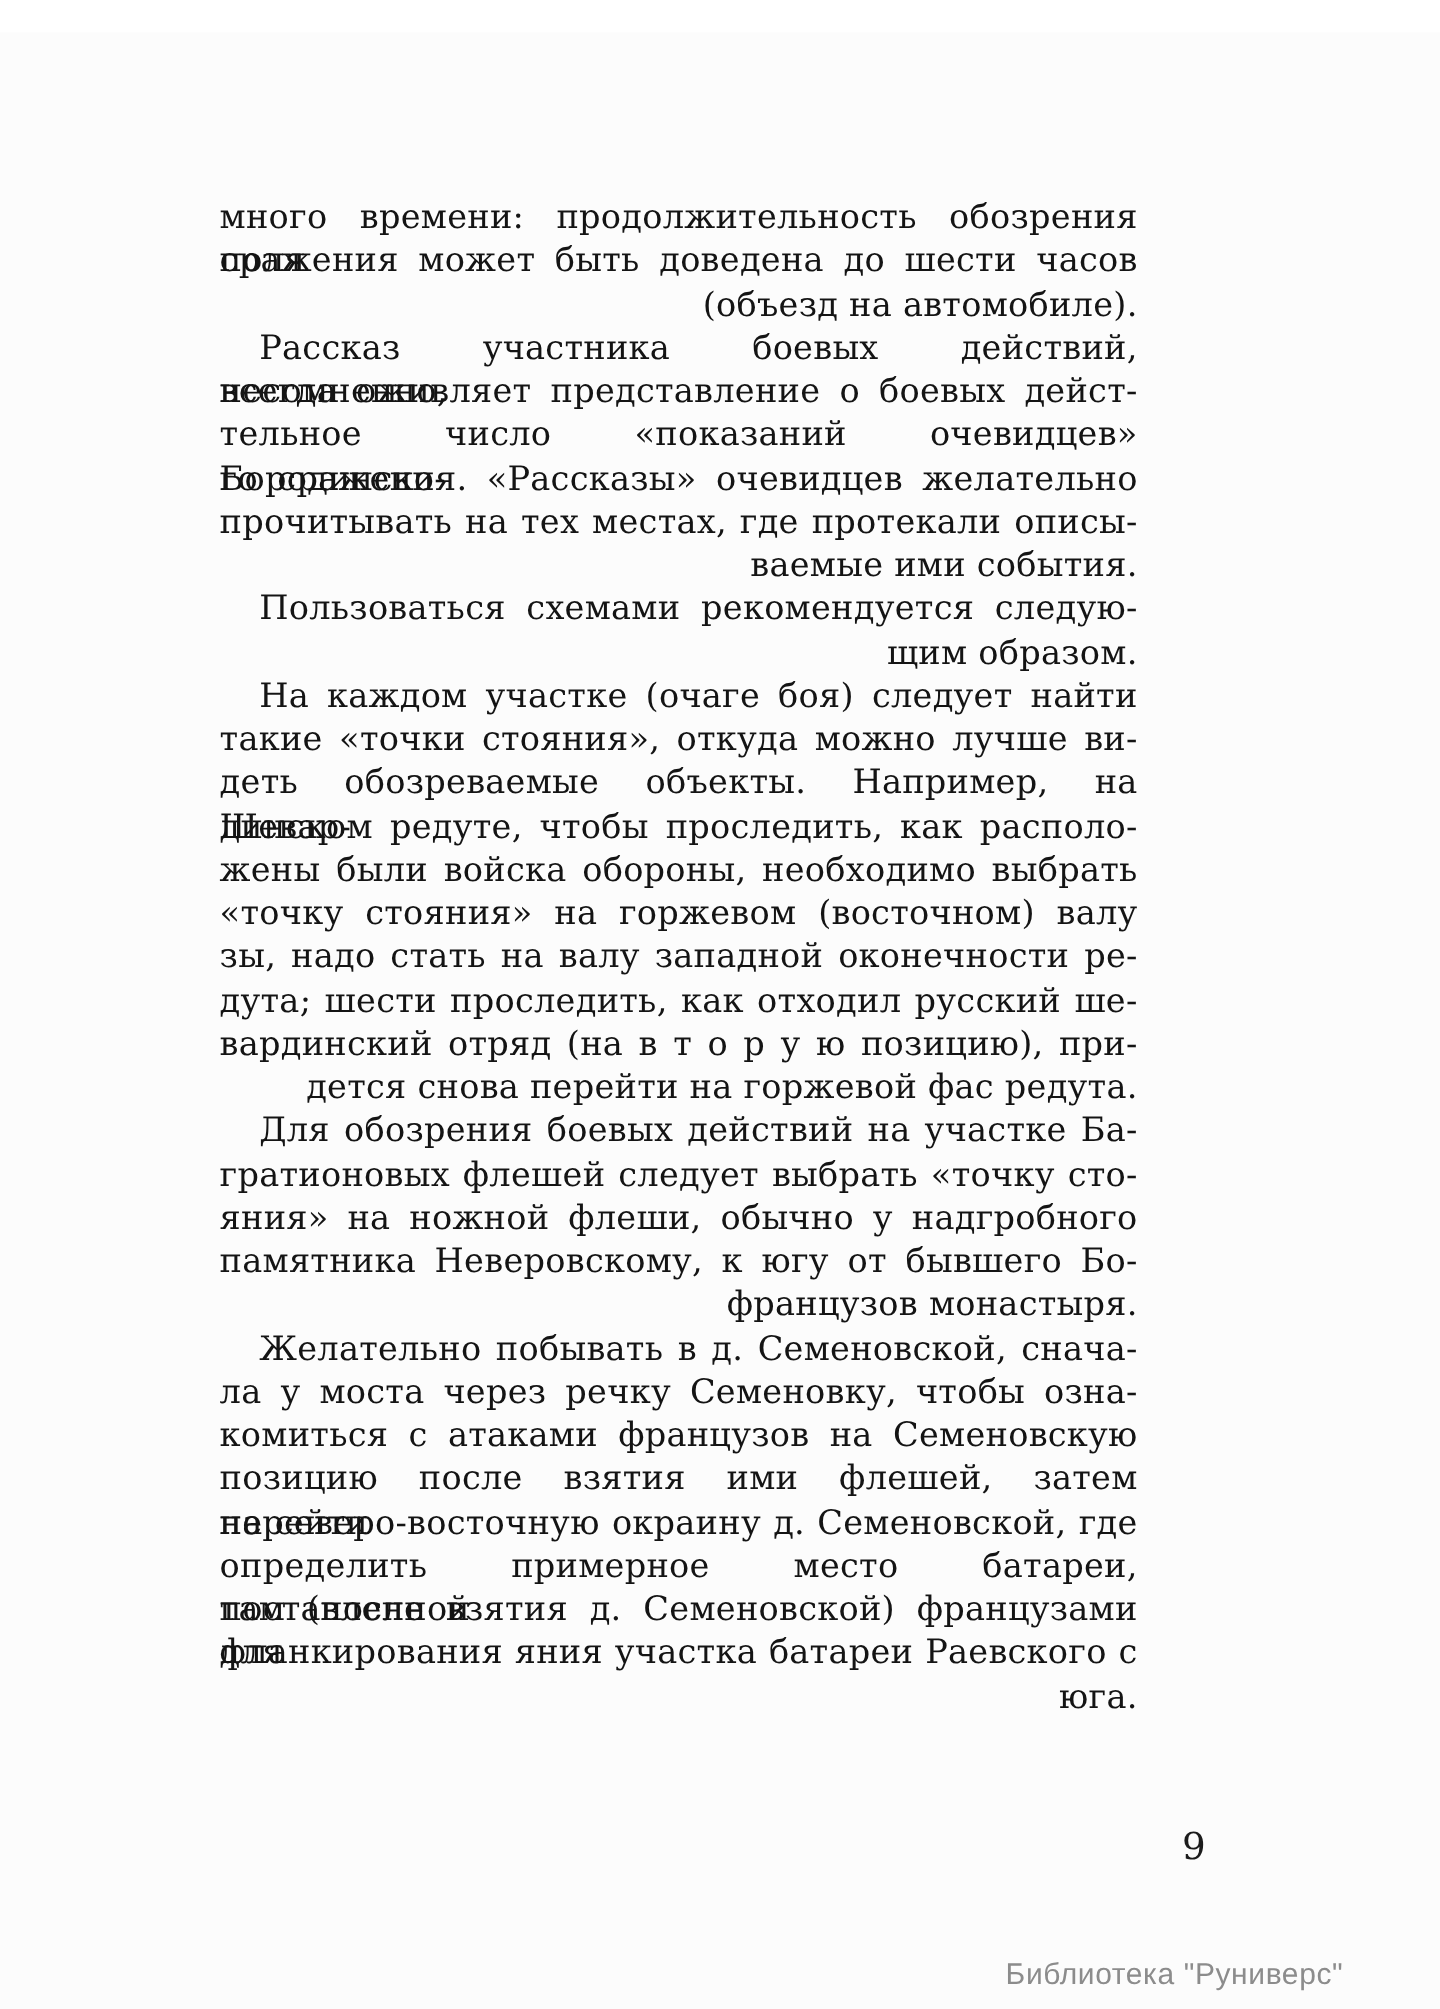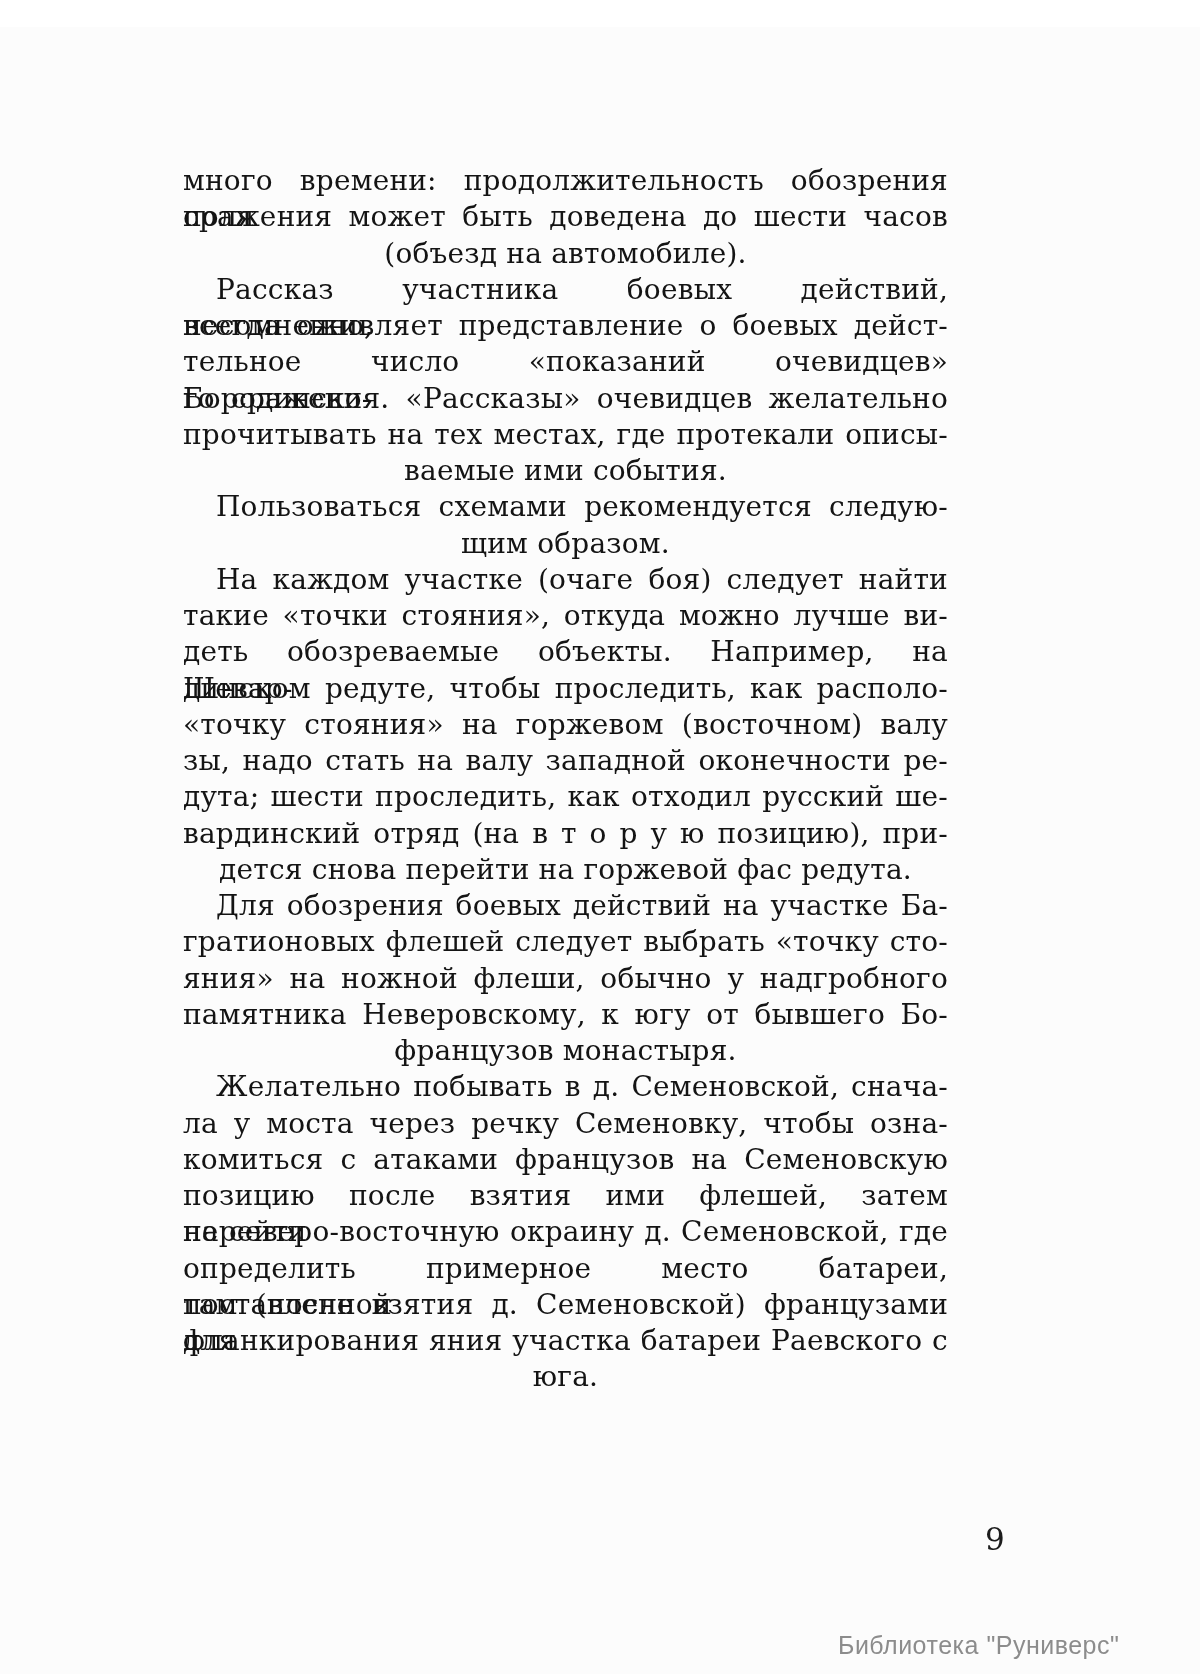--- a/index.html
+++ b/index.html
@@ -22,21 +22,21 @@
     left: 183px;
     top: 136px;
     width: 765px;
   }
   .line {
     height: 36.25px;
     line-height: 36.25px;
     font-size: 28px;
     letter-spacing: 0.2px;
     white-space: normal;
-    text-align: center;
+    text-align: right;
   }
   .line.just {
     text-align: justify;
     text-align-last: justify;
   }
   .line.indent {
     text-indent: 33px;
   }
   .page-number {
     position: absolute;
@@ -70,20 +70,21 @@
       <div class="line just">тельное число «показаний очевидцев» Бородинско-</div>
       <div class="line just">го сражения. «Рассказы» очевидцев желательно</div>
       <div class="line just">прочитывать на тех местах, где протекали описы-</div>
       <div class="line">ваемые ими события.</div>
       <div class="line indent just">Пользоваться схемами рекомендуется следую-</div>
       <div class="line">щим образом.</div>
       <div class="line indent just">На каждом участке (очаге боя) следует найти</div>
       <div class="line just">такие «точки стояния», откуда можно лучше ви-</div>
       <div class="line just">деть обозреваемые объекты. Например, на Шевар-</div>
       <div class="line just">динском редуте, чтобы проследить, как располо-</div>
+      <div class="line just">жены были войска обороны, необходимо выбрать</div>
       <div class="line just">«точку стояния» на горжевом (восточном) валу</div>
       <div class="line just">зы, надо стать на валу западной оконечности ре-</div>
       <div class="line just">дута; шести проследить, как отходил русский ше-</div>
       <div class="line just">вардинский отряд (на в т о р у ю позицию), при-</div>
       <div class="line">дется снова перейти на горжевой фас редута.</div>
       <div class="line indent just">Для обозрения боевых действий на участке Ба-</div>
       <div class="line just">гратионовых флешей следует выбрать «точку сто-</div>
       <div class="line just">яния» на ножной флеши, обычно у надгробного</div>
       <div class="line just">памятника Неверовскому, к югу от бывшего Бо-</div>
       <div class="line">французов монастыря.</div>

